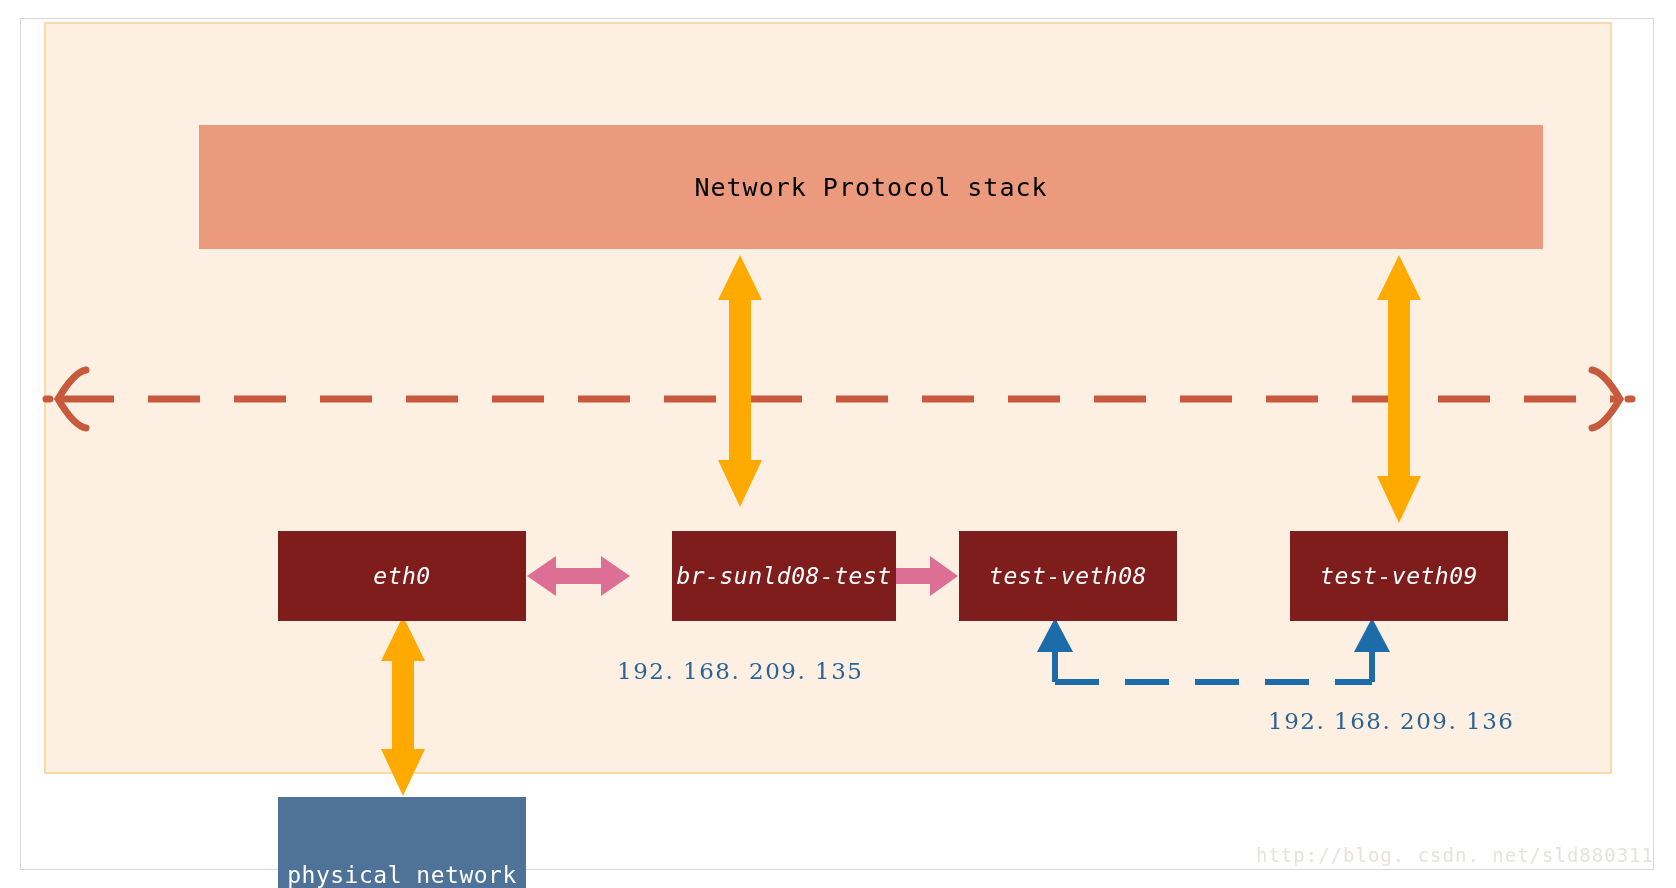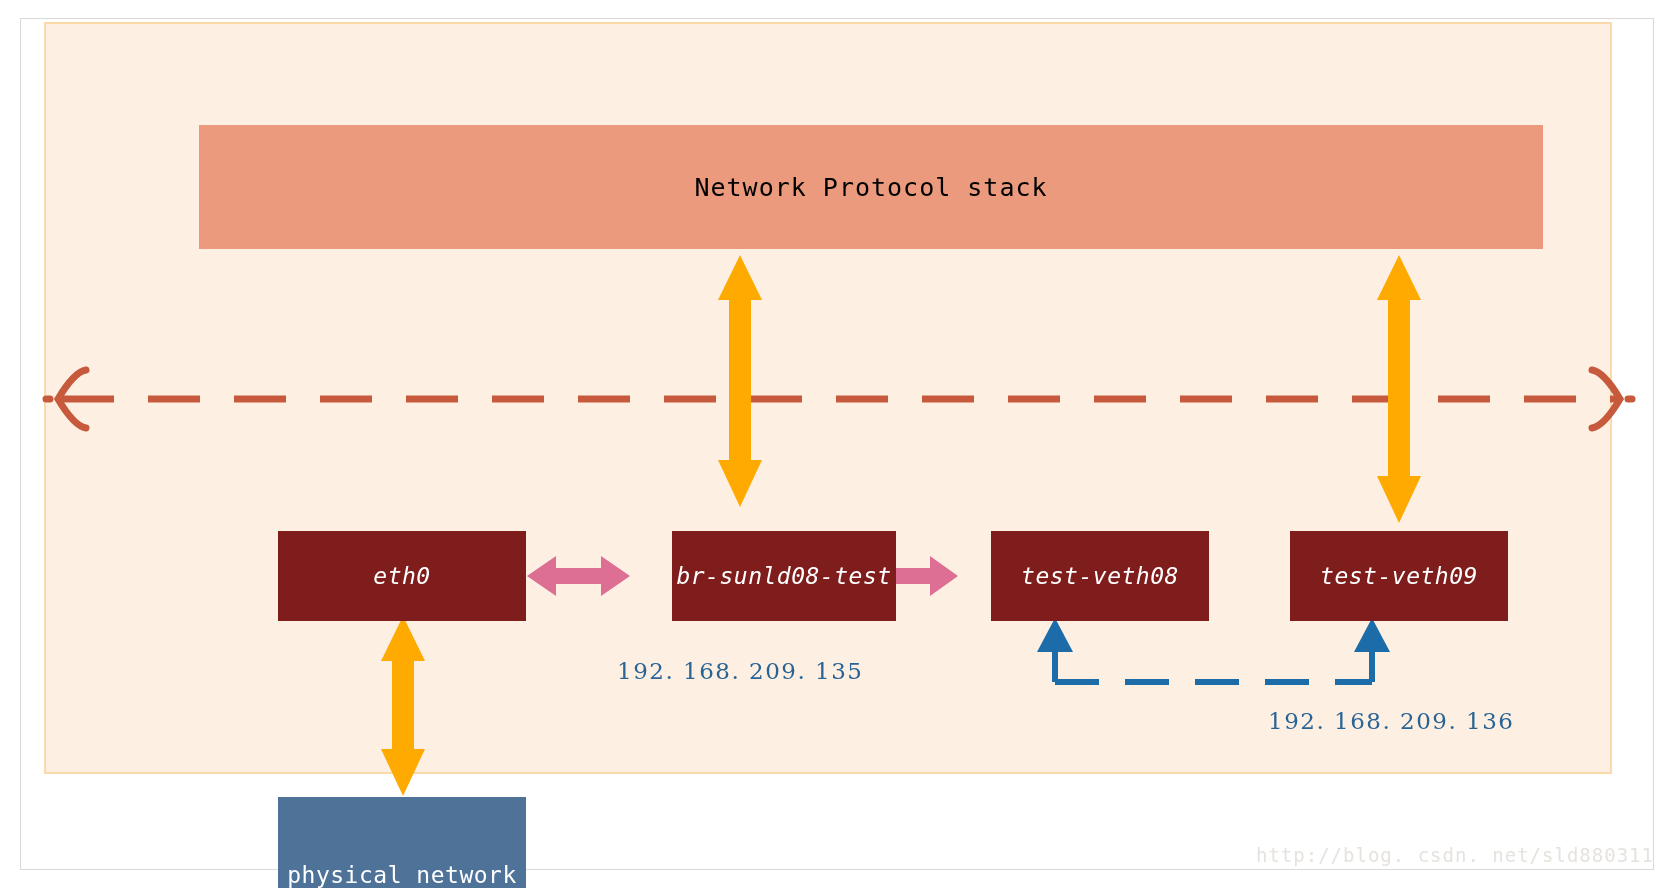--- a/index.html
+++ b/index.html
@@ -77,21 +77,21 @@
   .devbox .label {
     color: #ffffff;
     font-size: 23px;
     letter-spacing: 0.5px;
     white-space: nowrap;
     font-family: "DejaVu Sans Mono", "Liberation Mono", monospace;
   }
 
   #box-eth0      { left: 278px;  top: 531px; width: 248px; }
   #box-bridge    { left: 631px;  top: 531px; width: 224px; margin-left: 41px; }
-  #box-veth08    { left: 959px;  top: 531px; width: 218px; margin-left: 32px; }
+  #box-veth08    { left: 959px;  top: 531px; width: 218px; }
   #box-veth09    { left: 1290px; top: 531px; width: 218px; }
 
   
   #box-physical {
     position: absolute;
     left: 278px;
     top: 797px;
     width: 248px;
     height: 91px;
     background: #4e7298;

